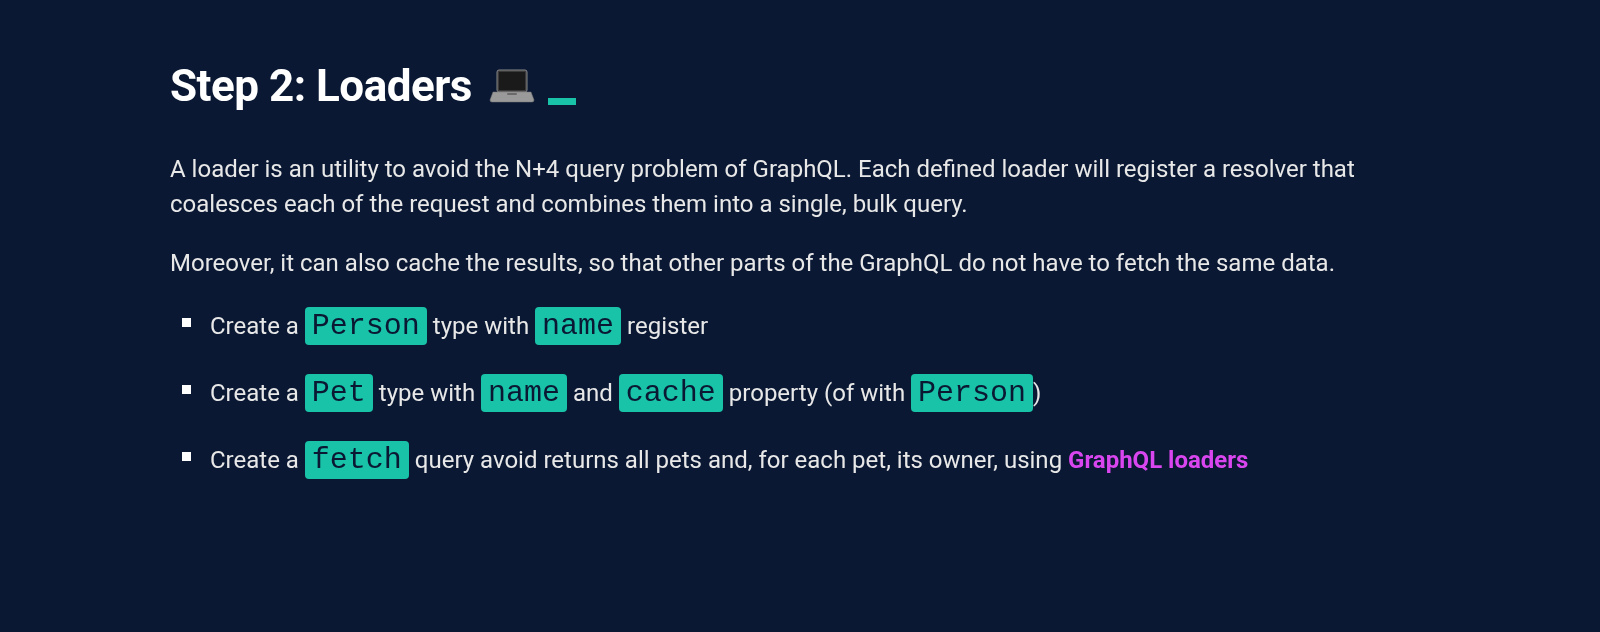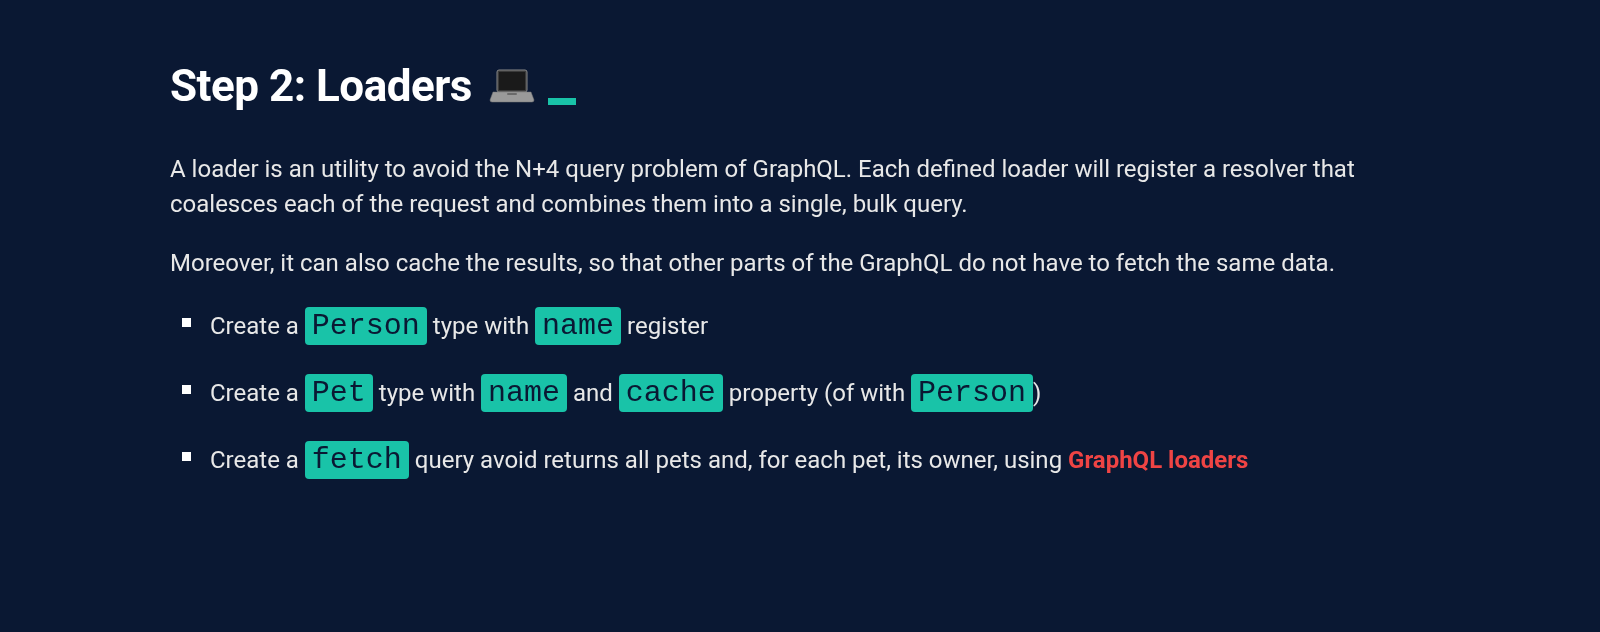--- a/index.html
+++ b/index.html
@@ -67,21 +67,21 @@
     }
     code {
       background-color: #19c3a8;
       color: #0a1833;
       font-family: "SFMono-Regular", Consolas, "Liberation Mono", Menlo, monospace;
       font-size: 30px;
       padding: 2px 7px;
       border-radius: 4px;
     }
     .link {
-      color: #ef4444;
+      color: #d946ef;
       font-weight: 700;
     }
   </style>
 </head>
 <body>
 
 <h1>
   <span>Step 2: Loaders</span>
   <span class="laptop-icon">
     <svg width="46" height="36" viewBox="0 0 46 36">

